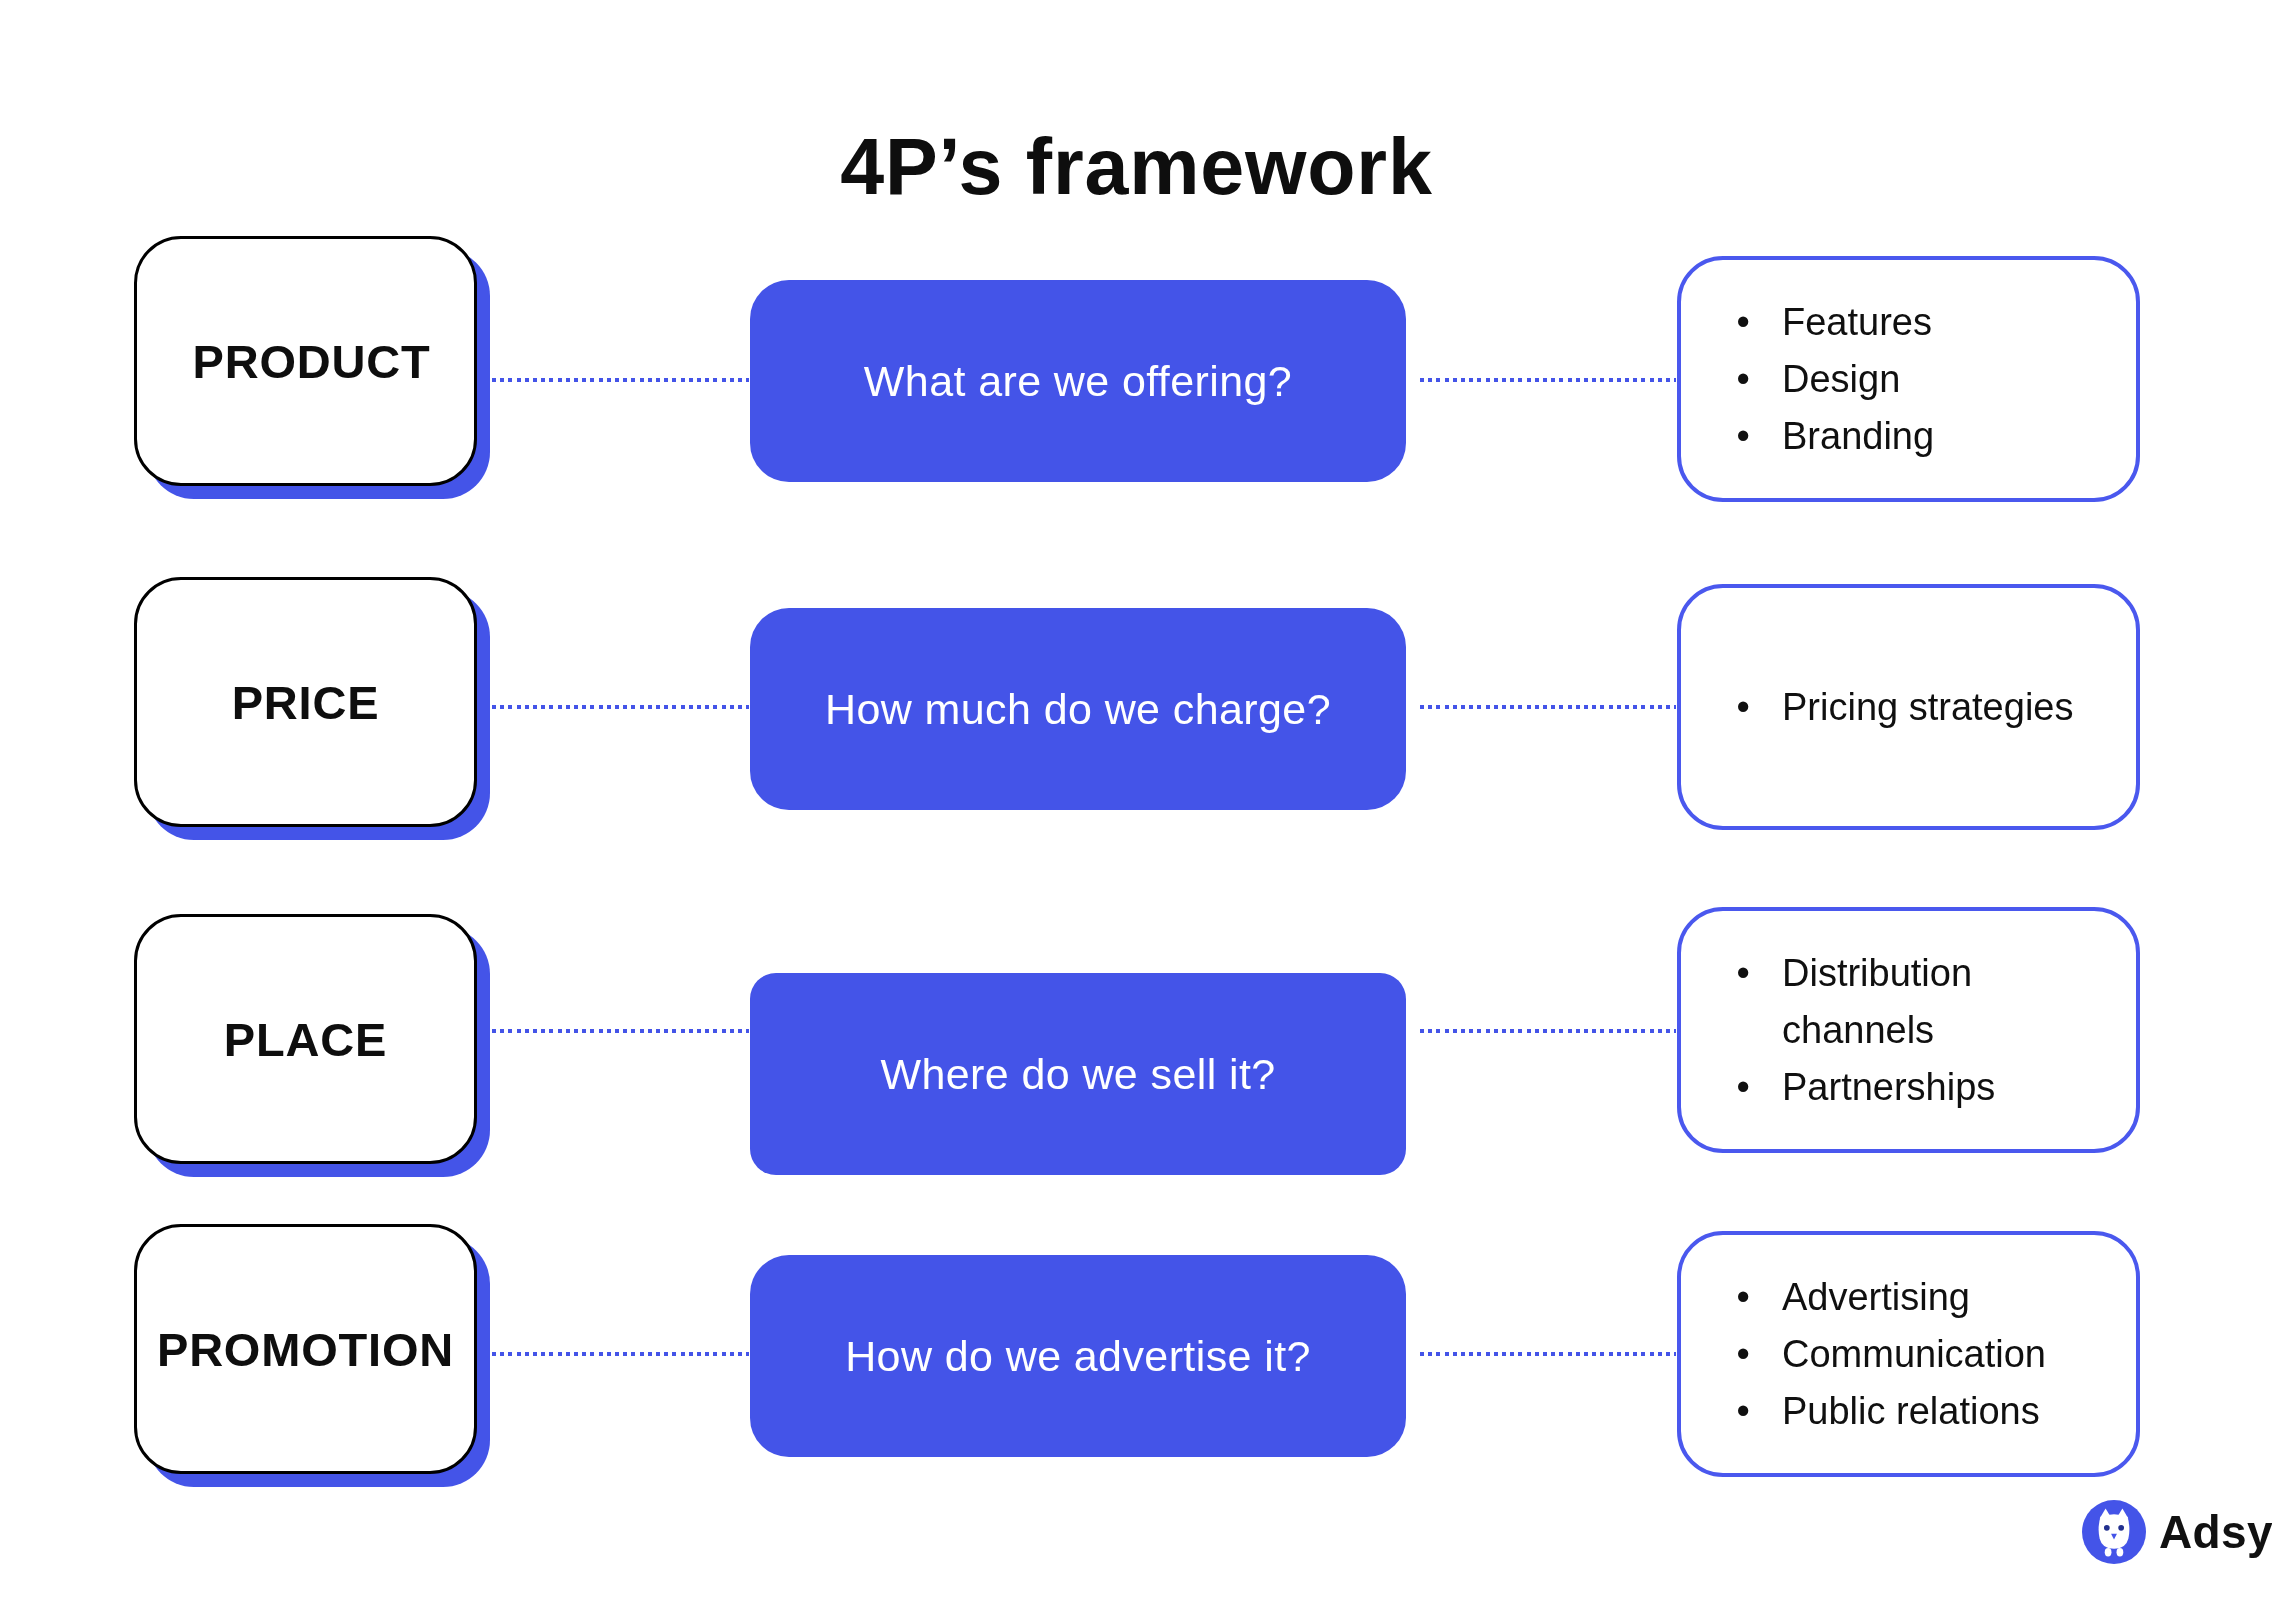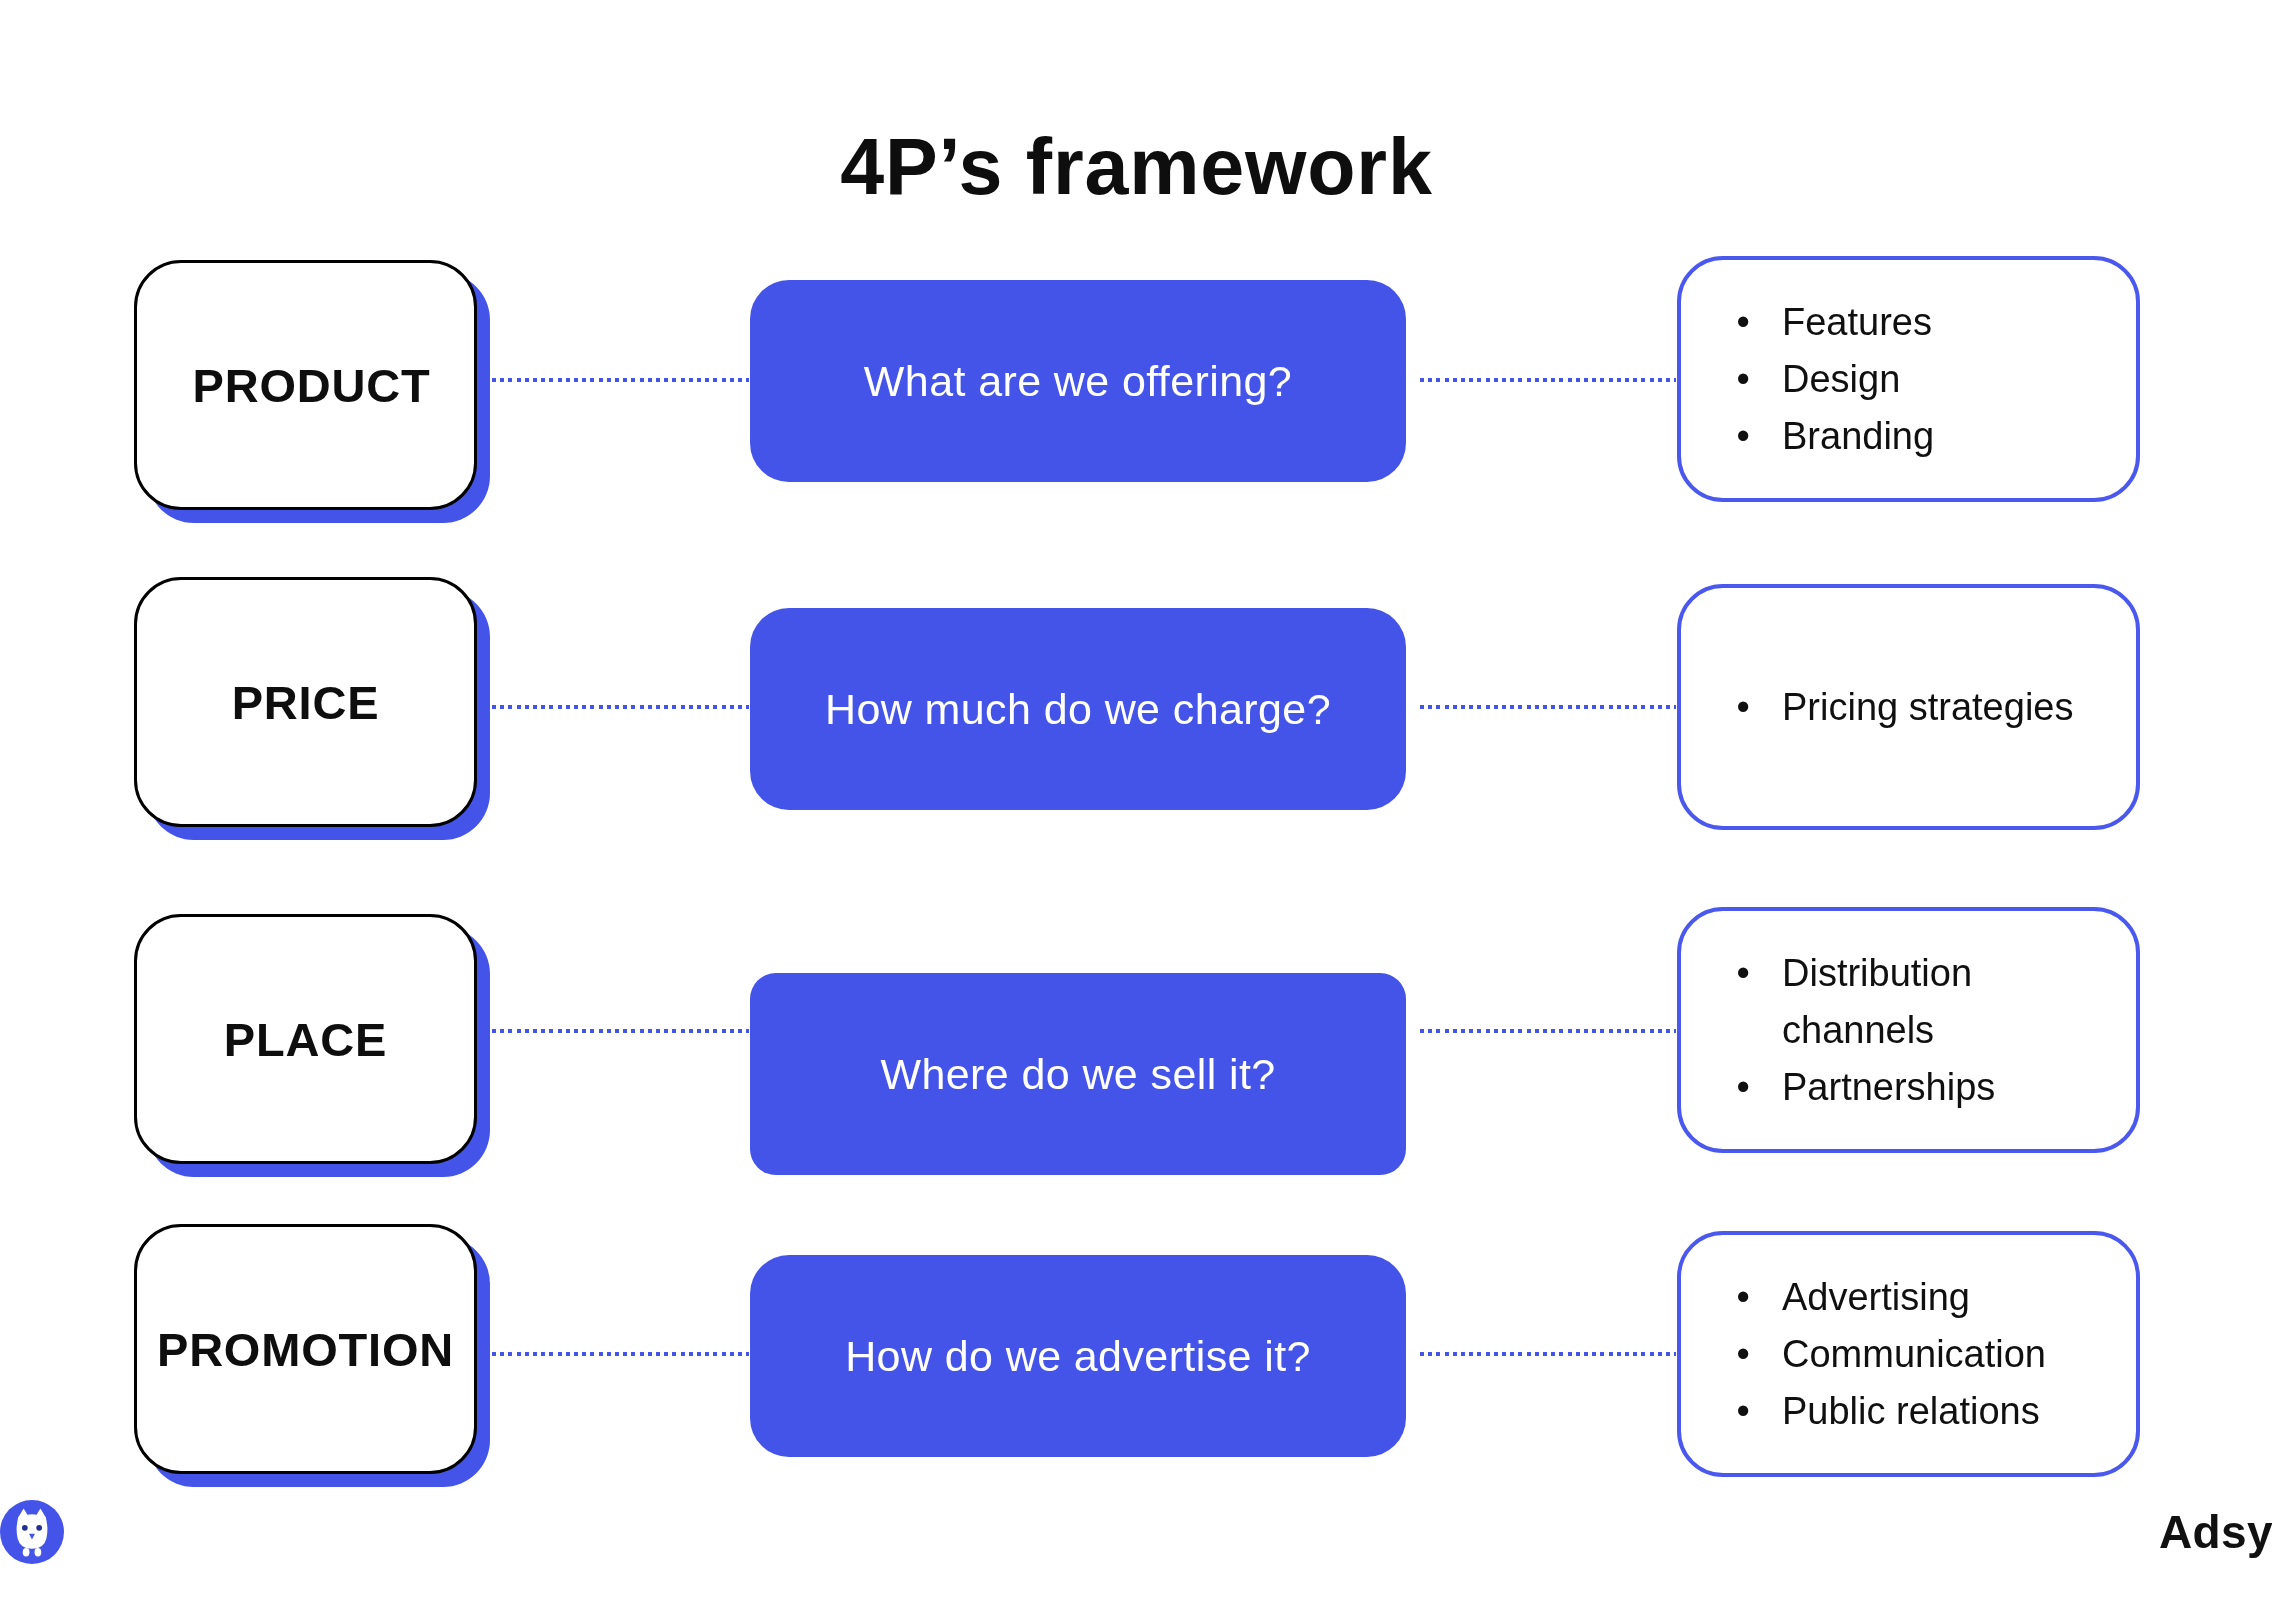--- a/index.html
+++ b/index.html
@@ -60,35 +60,35 @@
     color:#101010;
   }
   
   .dots{
     position:absolute;height:4.1px;
     background:repeating-linear-gradient(90deg,var(--accent) 0 4.1px,transparent 4.1px 8.2px);
   }
   
   .footer{
     position:absolute;top:1500px;left:0;width:100%;
-    display:flex;align-items:center;justify-content:space-between;gap:13px;
+    display:flex;align-items:center;justify-content:flex-end;gap:13px;
   }
   .footer .brand{
     font-size:46px;font-weight:bold;color:#111111;letter-spacing:0.4px;
   }
   .logo-circle{width:64px;height:64px;display:block;}
 </style>
 </head>
 <body>
 
 <div class="canvas" style="--accent:#4454e8; --accent-border:#4a58ee;">
 
   <div class="title">4P’s framework</div>
 
-  <div class="pbox" style="top:260px;padding-left:12px;">
+  <div class="pbox" style="top:236px;padding-left:12px;">
     <span class="plabel">PRODUCT</span>
   </div>
   <div class="dots" style="top:378px;left:492px;width:257px;"></div>
   <div class="qbox" style="top:280px;">
     <span>What are we offering?</span>
   </div>
   <div class="dots" style="top:378px;left:1420px;width:256px;"></div>
   <div class="bbox" style="top:256px;">
     <ul>
       <li>Features</li>

